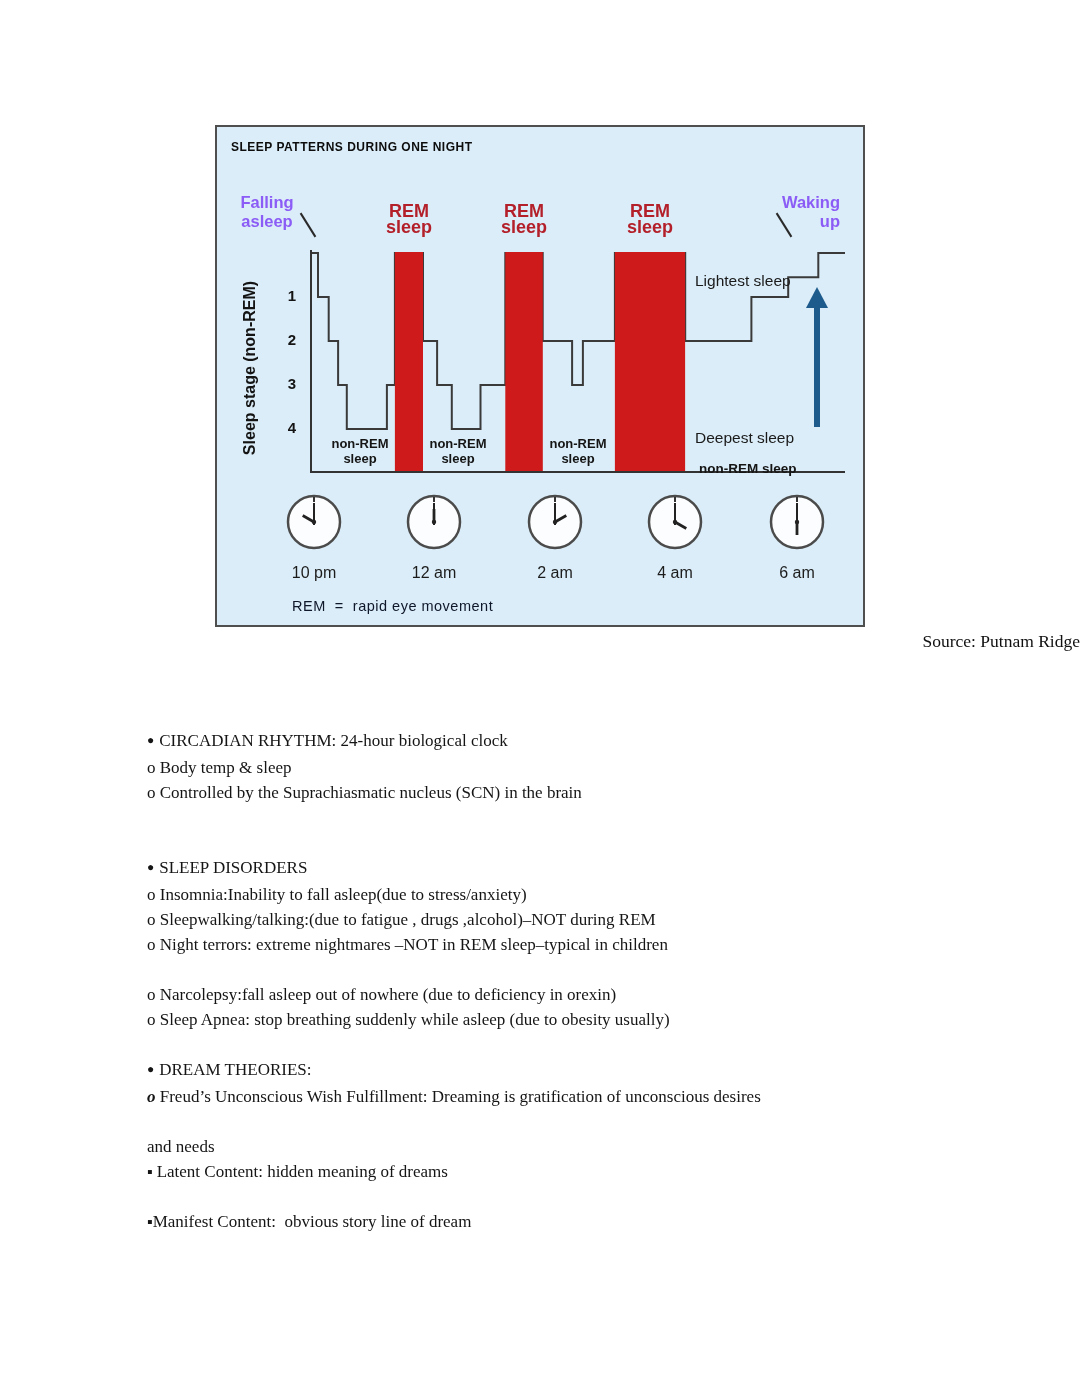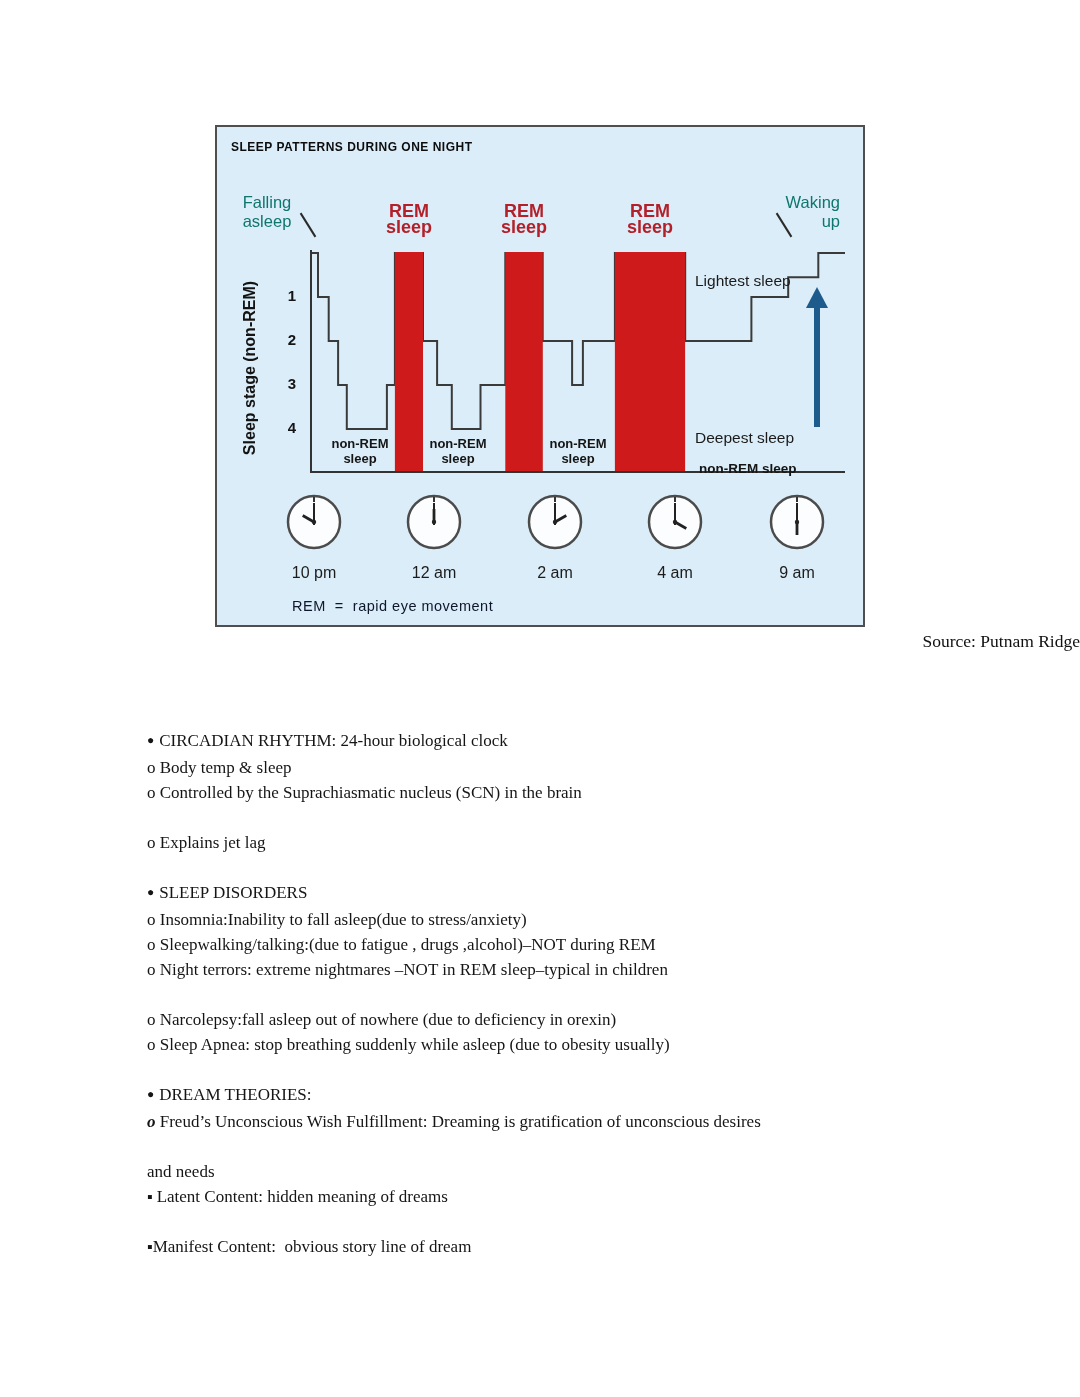--- a/index.html
+++ b/index.html
@@ -4,21 +4,21 @@
 <style>
   html,body{margin:0;padding:0;background:#fff;}
   .page{position:relative;width:1080px;height:1397px;background:#ffffff;overflow:hidden;
         font-family:"Liberation Sans",sans-serif;color:#111;}
 
   
   .figure{position:absolute;left:215px;top:125px;width:650px;height:502px;
           background:#dbedf8;border:2px solid #4f4f4f;box-sizing:border-box;}
   .figure *{position:absolute;}
   .fig-title{left:14px;top:13px;font-size:12px;font-weight:bold;letter-spacing:.5px;color:#0d0d0d;}
-  .ann{font-weight:normal;white-space:pre-line;color:#0f766e;}
+  .ann{font-weight:bold;white-space:pre-line;color:#8b5cf6;}
   .falling{left:8px;top:66px;width:84px;text-align:center;font-size:16.5px;line-height:19px;}
   .waking{left:528px;top:66px;width:95px;text-align:right;font-size:16.5px;line-height:19px;}
   .diag{width:2px;height:28px;background:#2a2a2a;transform:rotate(-32deg);}
   .remlab{top:76px;width:80px;text-align:center;font-size:18px;font-weight:bold;line-height:16px;
           white-space:pre-line;}
   .yaxis{left:-65px;top:232px;width:196px;text-align:center;font-size:16px;font-weight:bold;
          transform:rotate(-90deg);color:#141414;}
   .ytick{width:18px;text-align:center;font-size:15px;font-weight:bold;color:#141414;}
   .plot{left:93px;top:123px;}
   .inplot{font-size:15.5px;color:#1b1b1b;margin-top:8px;}
@@ -139,31 +139,30 @@
       <div class="clock-time" style="left: 418px; top: 437px;">4 am</div>
       <div class="clock" style="left: 550px; top: 365px;">
         <svg width="60" height="60" viewBox="-30 -30 60 60">
           <circle cx="0" cy="0" r="26" fill="#fcfdfe" stroke="#4b4b4b" stroke-width="2.5"></circle>
           <line x1="0" y1="-25" x2="0" y2="-20" stroke="#333" stroke-width="2"></line>
           <line x1="0" y1="3" x2="0" y2="-19" stroke="#222" stroke-width="2"></line>
           <line x1="0" y1="0" x2="0.0" y2="13.0" stroke="#222" stroke-width="2.8"></line>
           <circle cx="0" cy="0" r="2.2" fill="#222"></circle>
         </svg>
       </div>
-      <div class="clock-time" style="left: 540px; top: 437px;">9 am</div>
+      <div class="clock-time" style="left: 540px; top: 437px;">6 am</div>
     </div>
 
   <div class="source">Source: Putnam Ridge</div>
 
   <div class="notes" id="notes-list">
       <div class="nline"><span class="mk mk-dot">● </span><span>CIRCADIAN RHYTHM: 24-hour biological clock</span></div>
       <div class="nline"><span class="mk">o </span><span>Body temp &amp; sleep</span></div>
       <div class="nline"><span class="mk">o </span><span>Controlled by the Suprachiasmatic nucleus (SCN) in the brain</span></div>
       <div class="nline"></div>
-      <div class="nline"><span class="mk">o </span><span>Explains jet lag</span></div>
       <div class="nline"></div>
       <div class="nline"><span class="mk mk-dot">● </span><span>SLEEP DISORDERS</span></div>
       <div class="nline"><span class="mk">o </span><span>Insomnia:Inability to fall asleep(due to stress/anxiety)</span></div>
       <div class="nline"><span class="mk">o </span><span>Sleepwalking/talking:(due to fatigue , drugs ,alcohol)–NOT during REM</span></div>
       <div class="nline"><span class="mk">o </span><span>Night terrors: extreme nightmares –NOT in REM sleep–typical in children</span></div>
       <div class="nline"></div>
       <div class="nline"><span class="mk">o </span><span>Narcolepsy:fall asleep out of nowhere (due to deficiency in orexin)</span></div>
       <div class="nline"><span class="mk">o </span><span>Sleep Apnea: stop breathing suddenly while asleep (due to obesity usually)</span></div>
       <div class="nline"></div>
       <div class="nline"><span class="mk mk-dot">● </span><span>DREAM THEORIES:</span></div>

